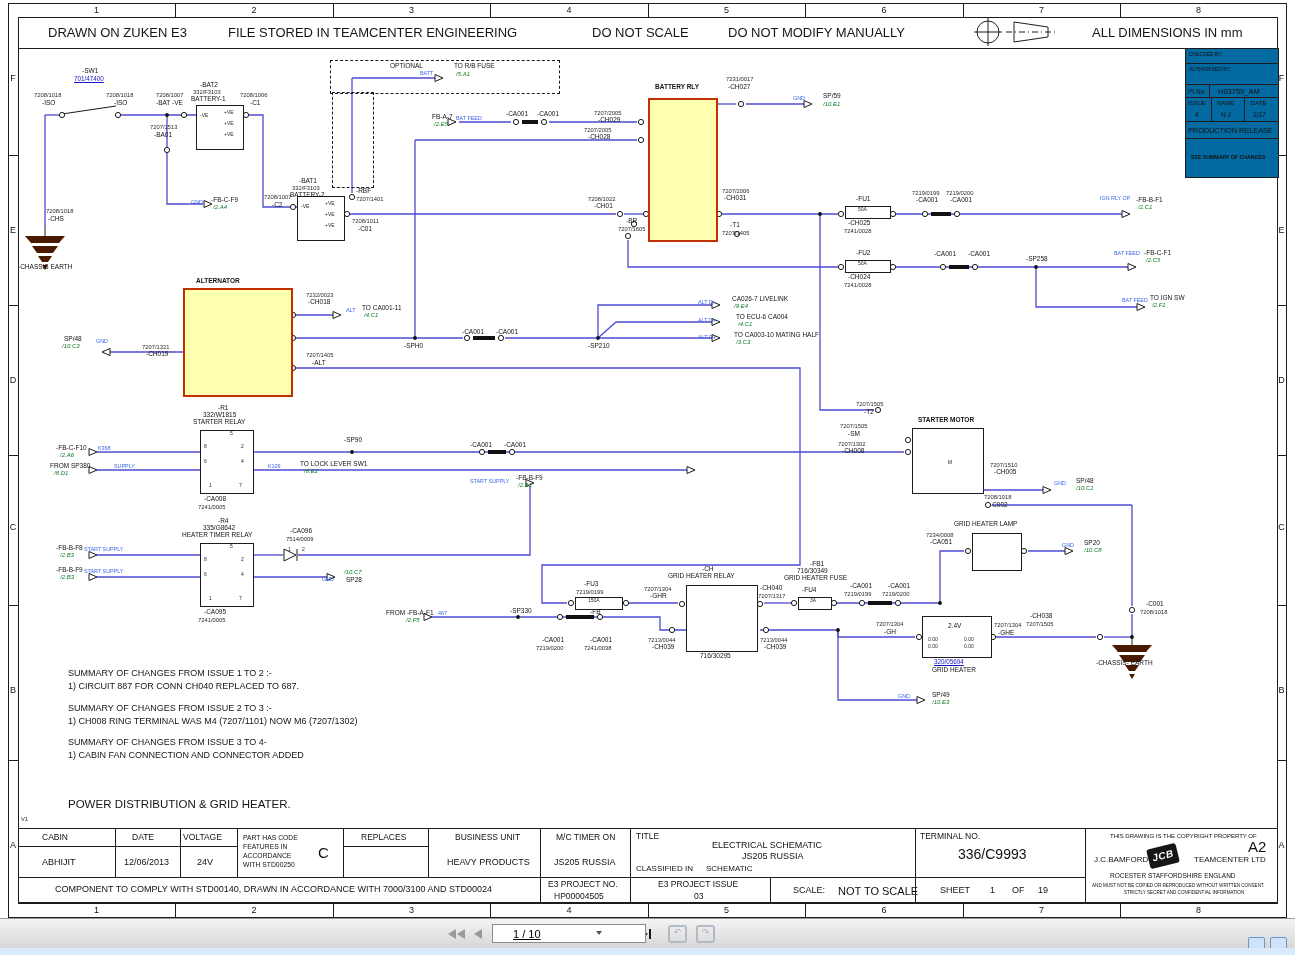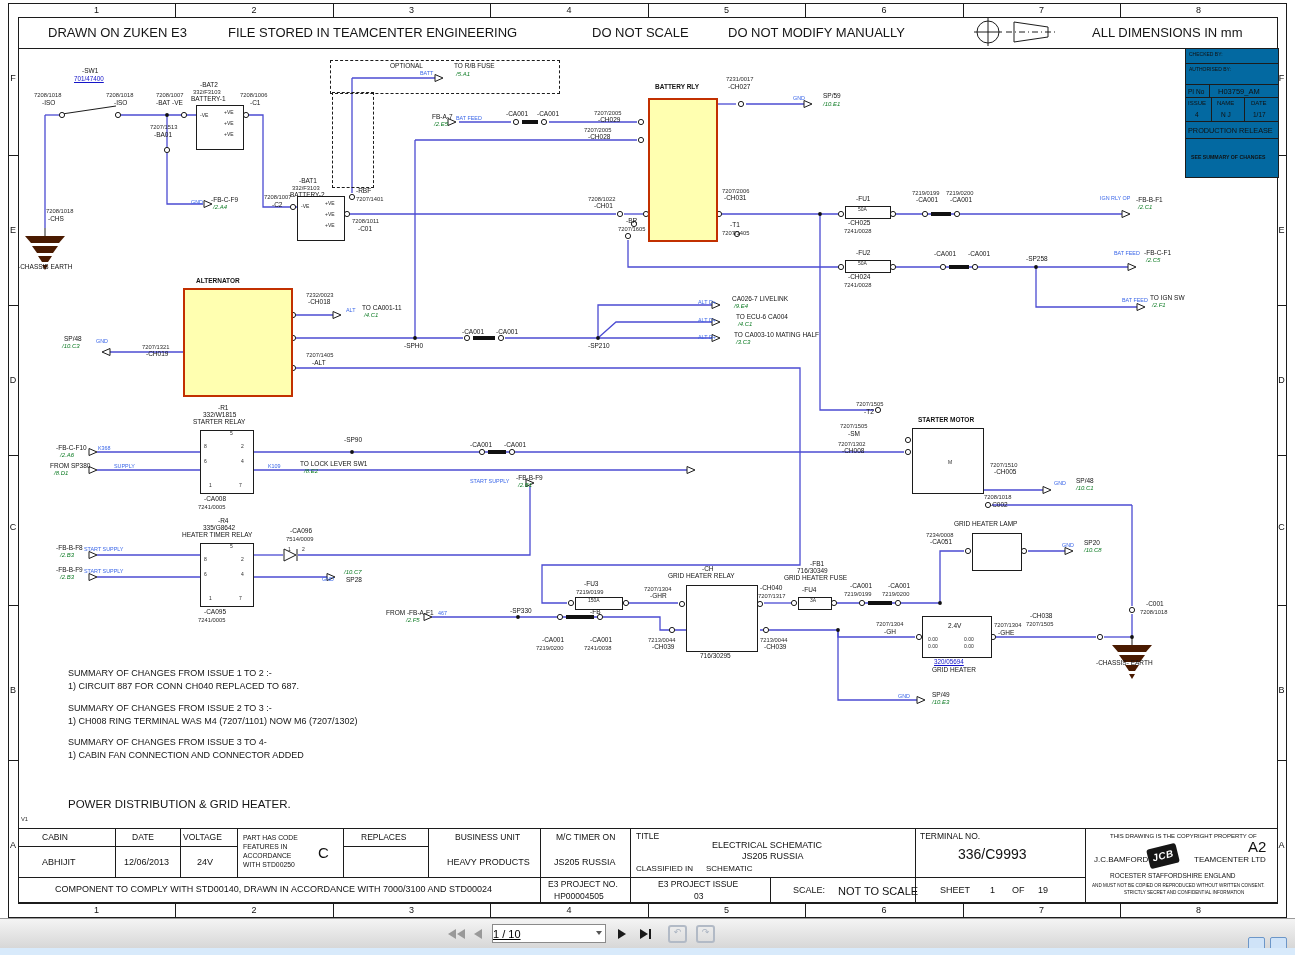--- a/index.html
+++ b/index.html
@@ -40,21 +40,21 @@
             transform:rotate(-14deg);border-radius:3px;letter-spacing:0.5px;}
   
   #toolbar{position:absolute;left:0;top:918px;width:1295px;height:30px;
            background:linear-gradient(#f4f4f4,#d6d6d6);border-top:1px solid #9a9a9a;}
   #status-strip{position:absolute;left:0;top:948px;width:1295px;height:7px;background:#d8eafb;}
   .tb-btn{position:absolute;top:7px;height:16px;display:flex;align-items:center;gap:1px;cursor:pointer;}
   .tri-l{width:0;height:0;border-right:8px solid #999;border-top:5px solid transparent;border-bottom:5px solid transparent;}
   .tri-r{width:0;height:0;border-left:8px solid #1a1a1a;border-top:5px solid transparent;border-bottom:5px solid transparent;}
   .vbar{width:2px;height:10px;background:#1a1a1a;}
   #page-input{position:absolute;left:492px;top:924px;width:112px;height:17px;border:1px solid #8a8a8a;
-              font-size:11px;font-family:"Liberation Sans",sans-serif;padding:0 0;background:#fff;text-decoration:underline;}
+              font-size:11px;font-family:"Liberation Sans",sans-serif;padding:0 20px;background:#fff;text-decoration:underline;}
   #page-caret{position:absolute;left:596px;top:931px;width:0;height:0;border-top:4px solid #555;
               border-left:3.5px solid transparent;border-right:3.5px solid transparent;}
   .view-btn{position:absolute;top:925px;width:15px;height:14px;border:2px solid #b2bac6;border-radius:3px;
             color:#a8b2c0;font-size:9px;line-height:10px;text-align:center;}
   .pane-btn{position:absolute;top:937px;width:15px;height:13px;border:1px solid #6c96c8;background:#cfe3f8;border-radius:2px;}
 </style>
 </head>
 <body>
 
 <div id="stage">

